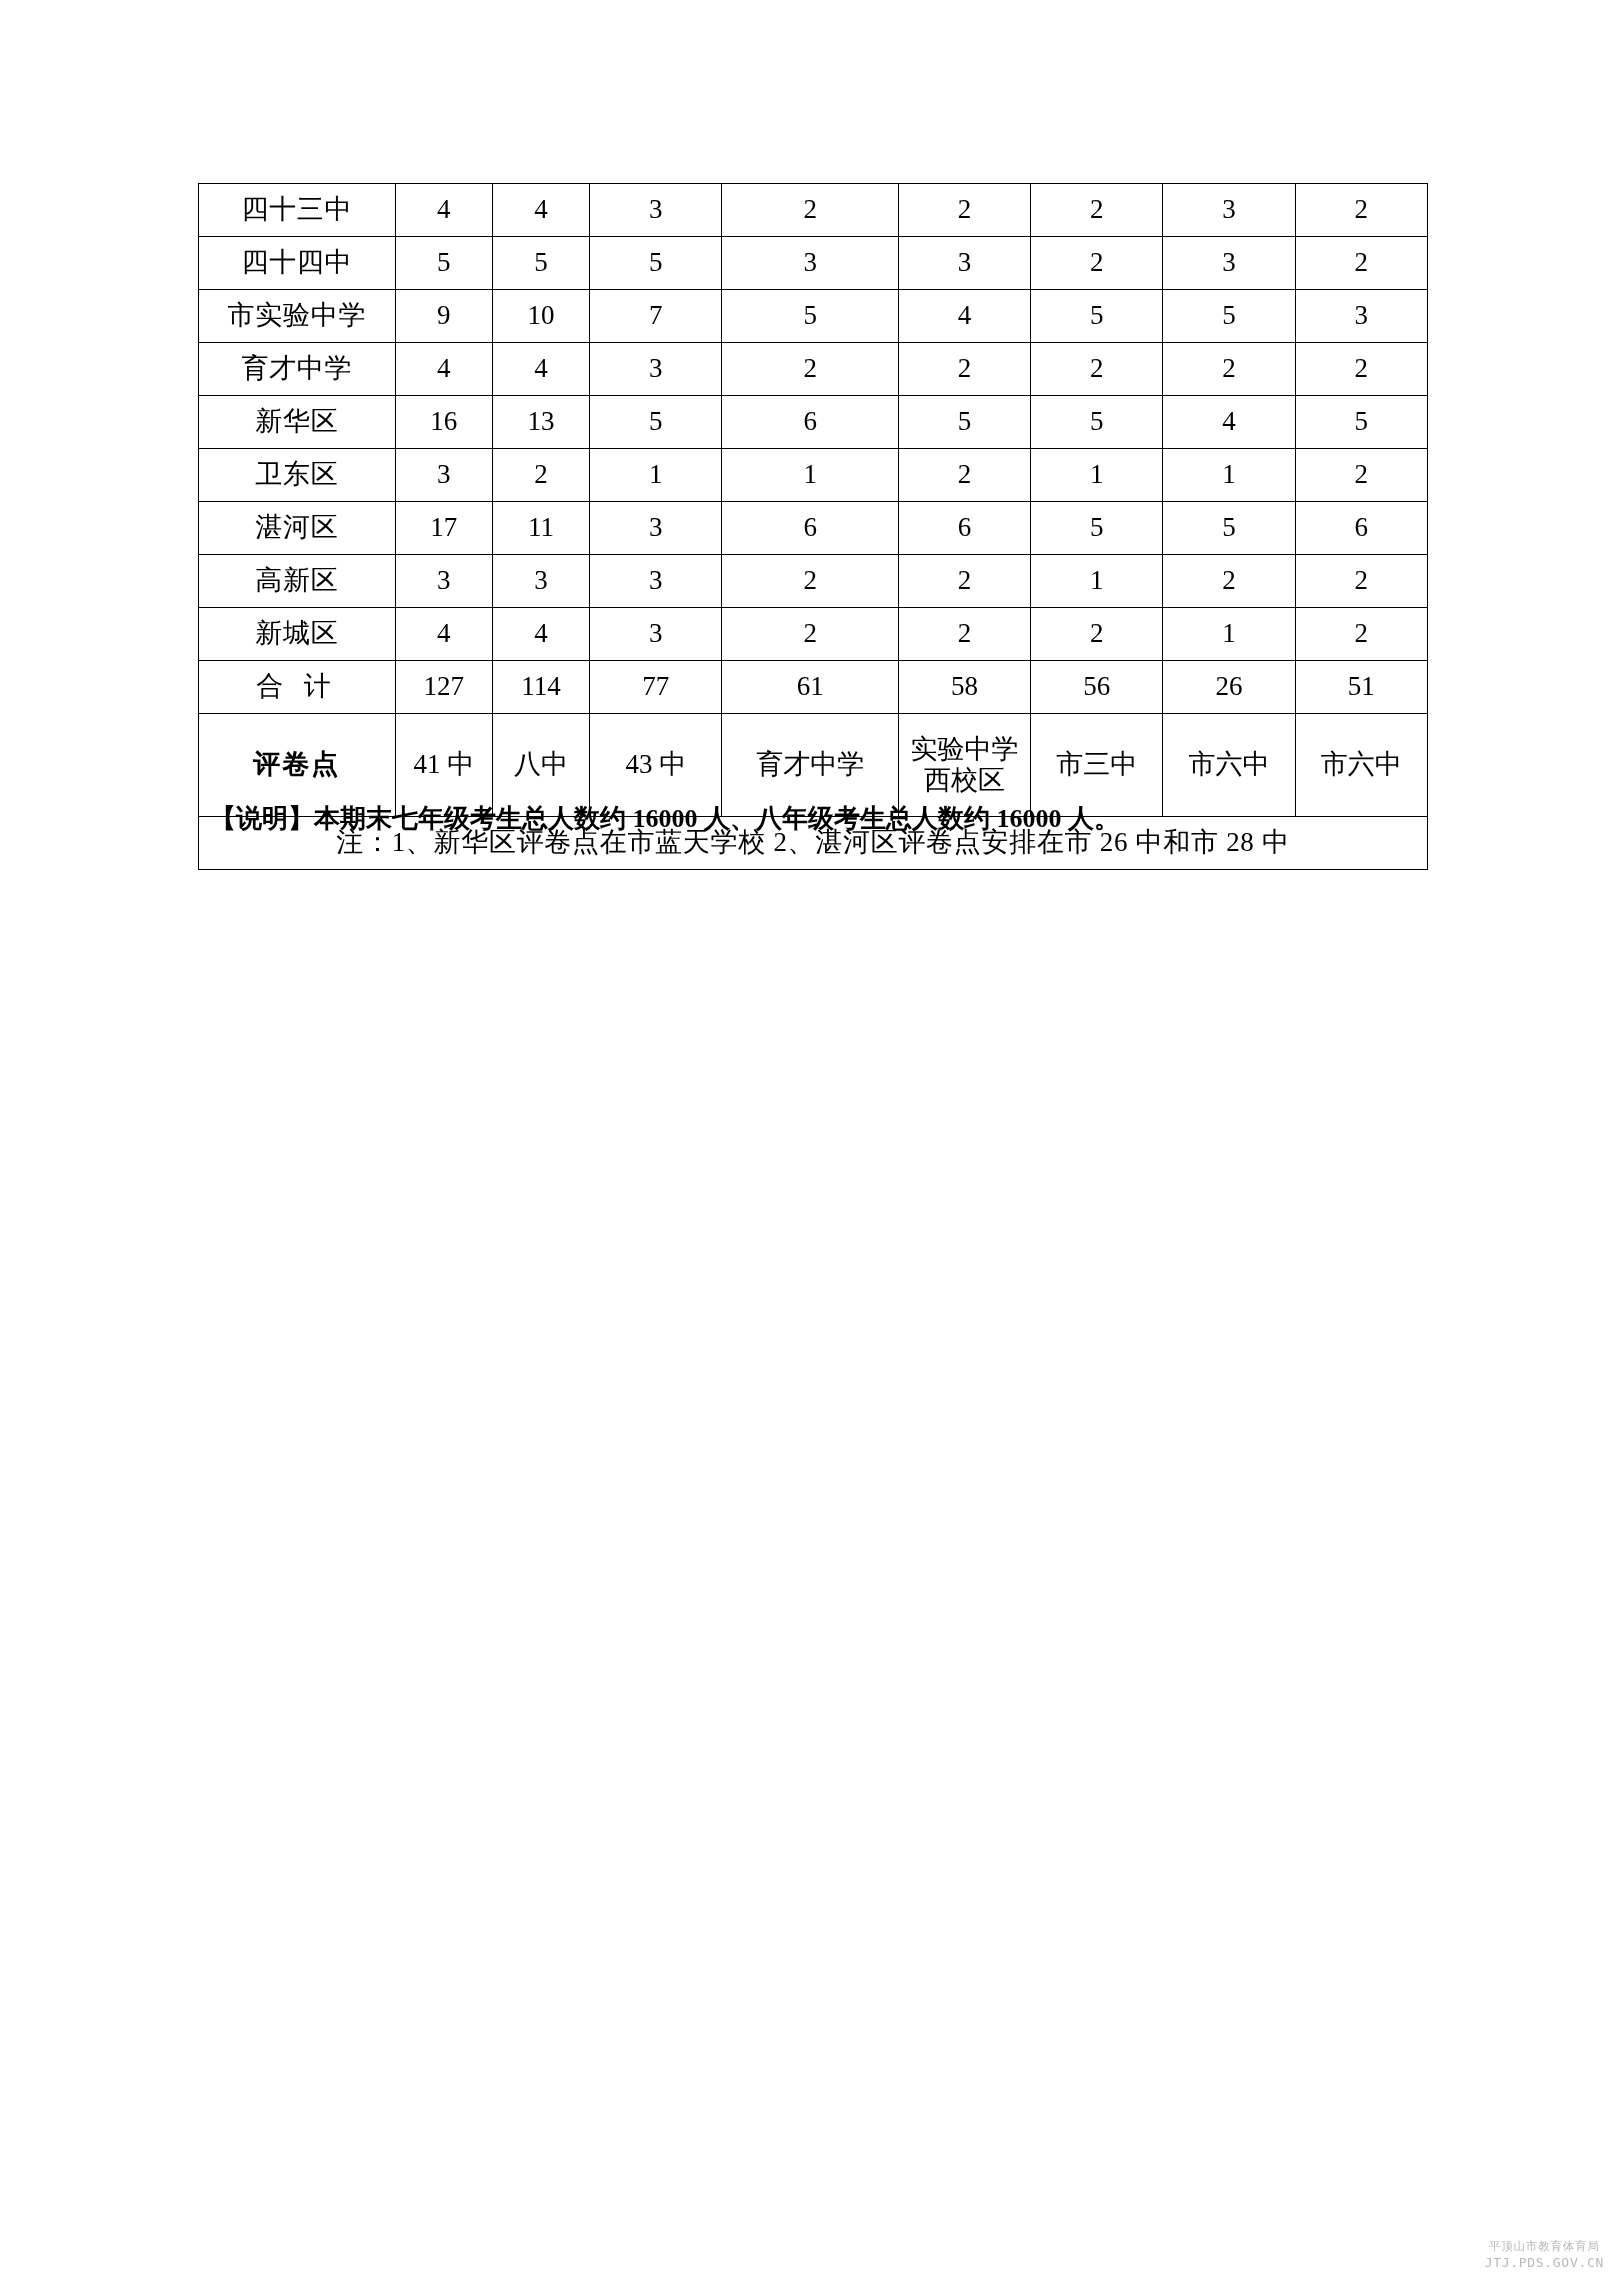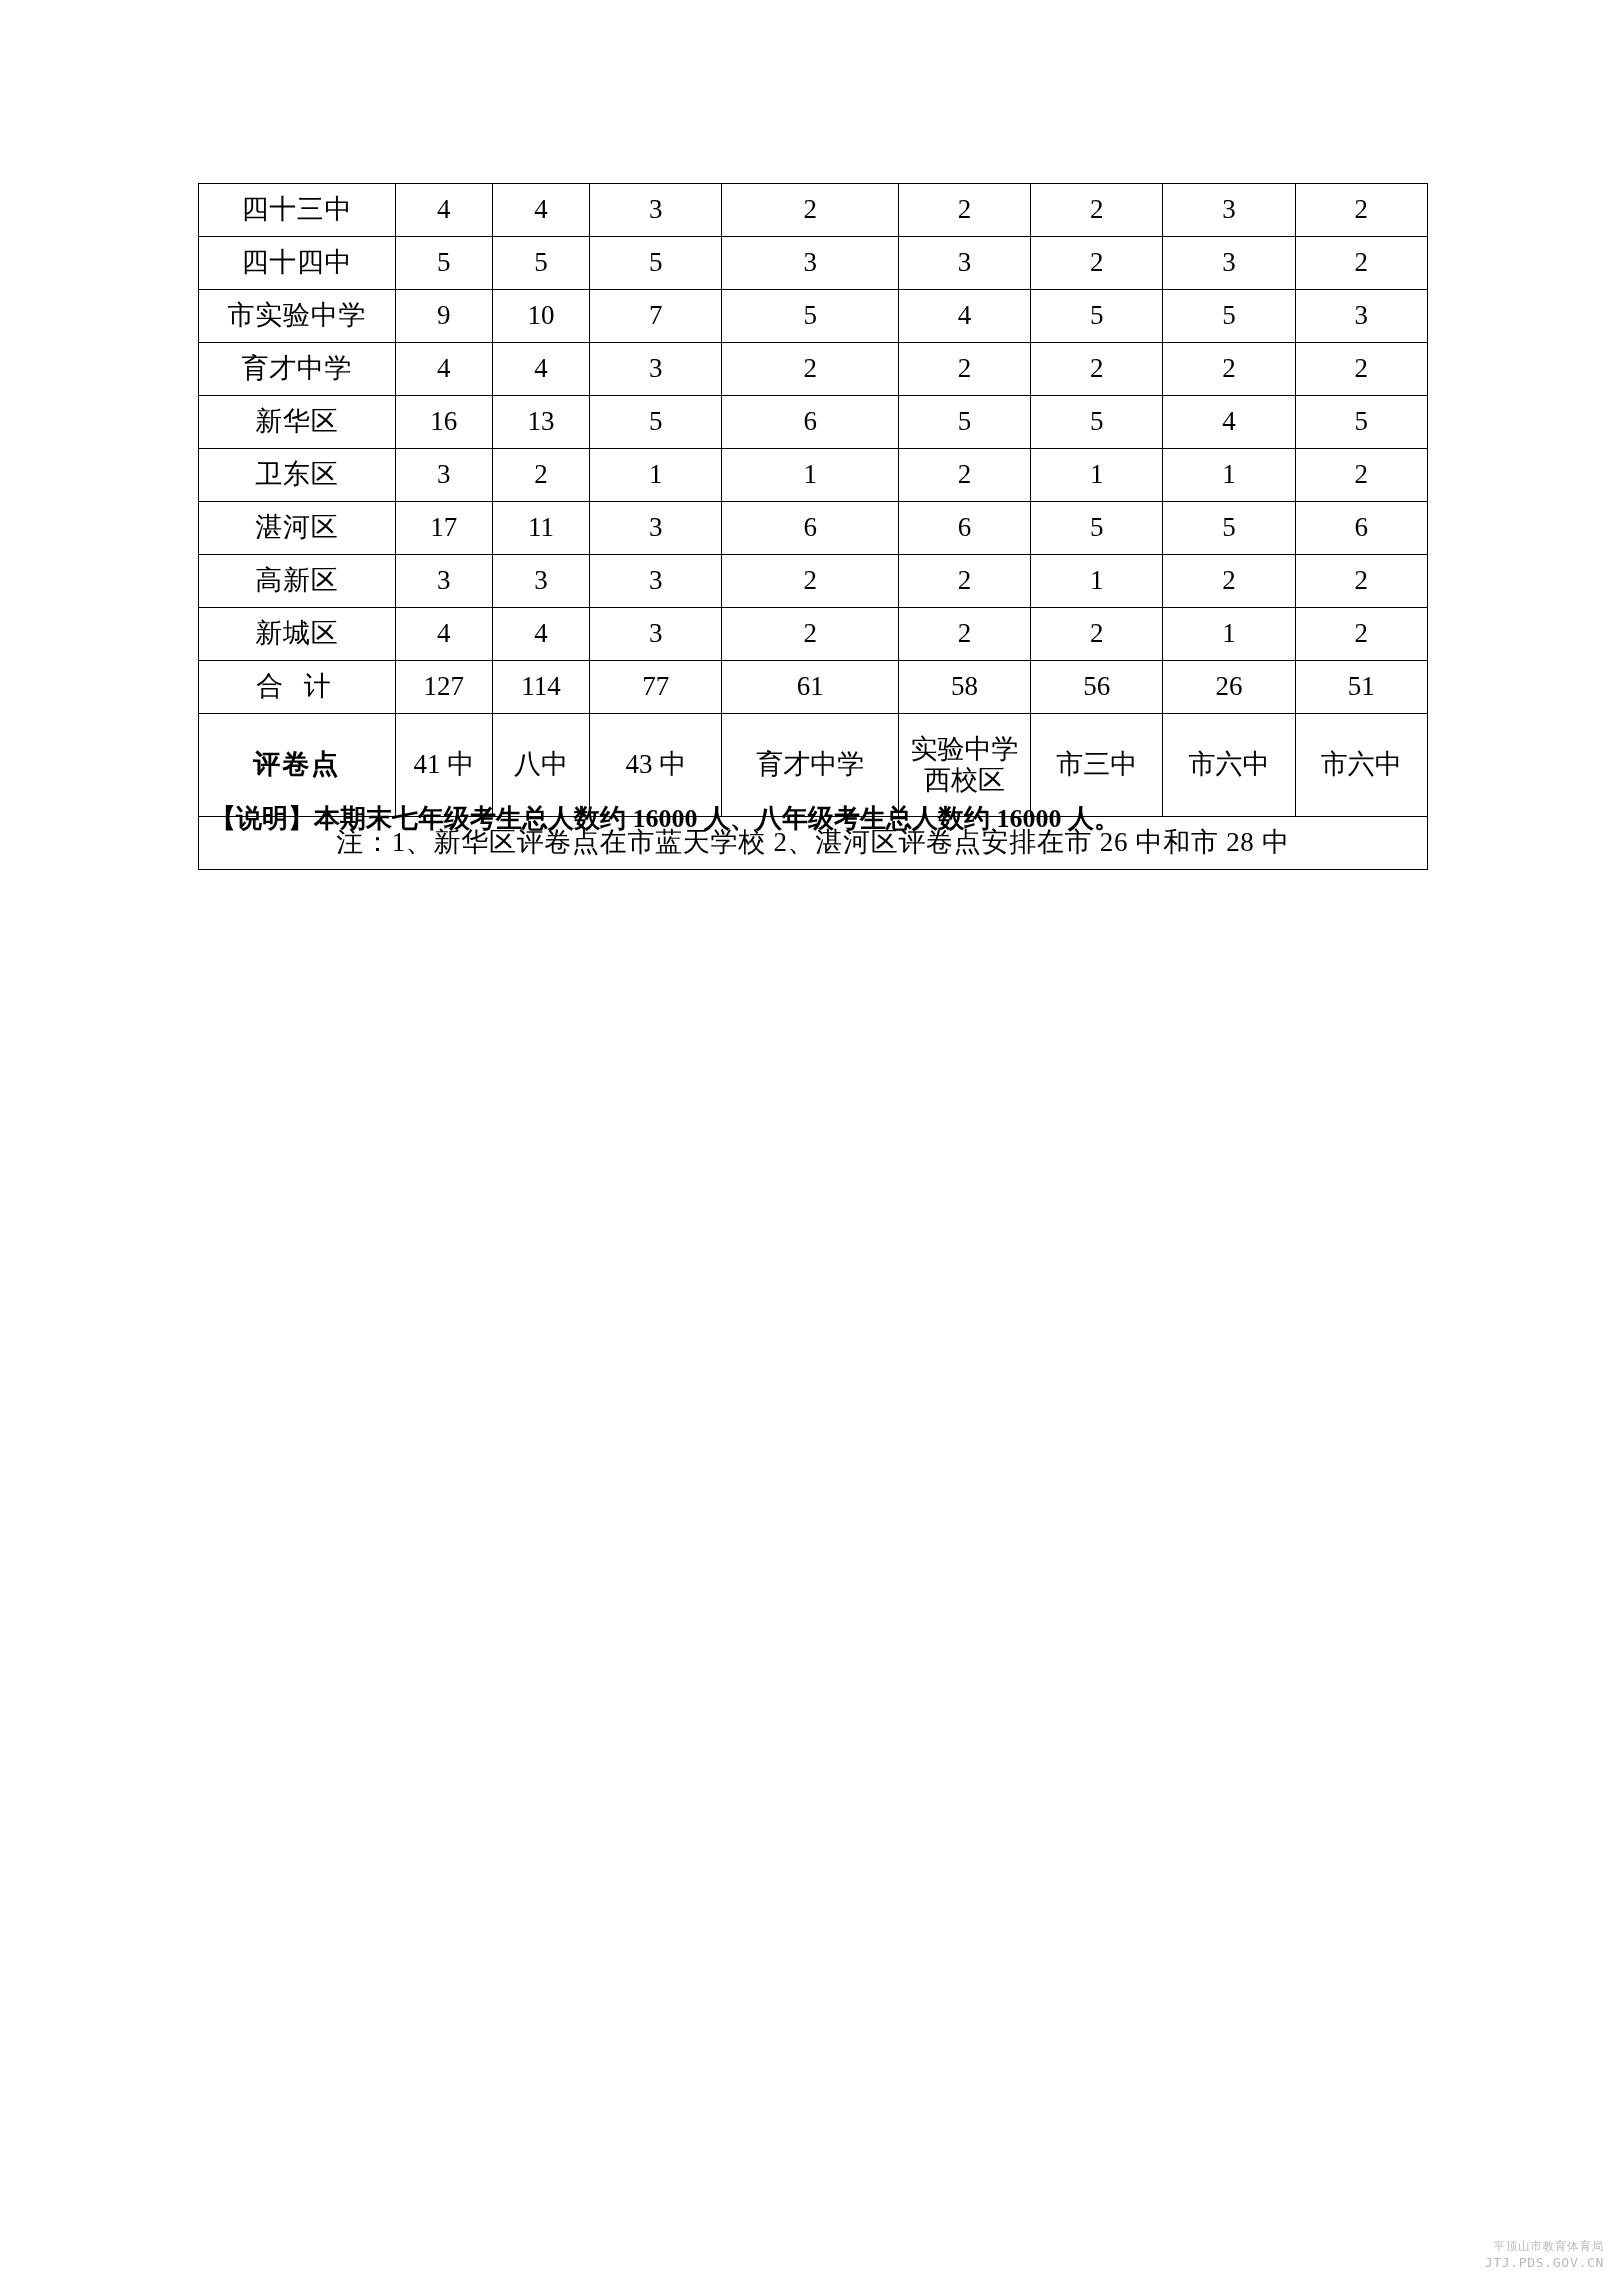--- a/index.html
+++ b/index.html
@@ -75,21 +75,21 @@
     font-size: 26px;
     font-weight: bold;
     letter-spacing: 0px;
     white-space: nowrap;
     margin-left: 12px;
   }
   .watermark {
     position: absolute;
     right: 19px;
     bottom: 23px;
-    text-align: right;
+    text-align: center;
     color: #b9b9b9;
     font-family: "DejaVu Sans Mono", monospace;
     line-height: 1.35;
   }
   .watermark .wm1 { font-size: 11.6px; letter-spacing: 0.7px; }
   .watermark .wm2 { font-size: 13px; letter-spacing: 0.7px; }
   .col-name { width: 174px; }
   .col-d { width: 86px; }
   .col-e { width: 86px; }
   .col-f { width: 117px; }

